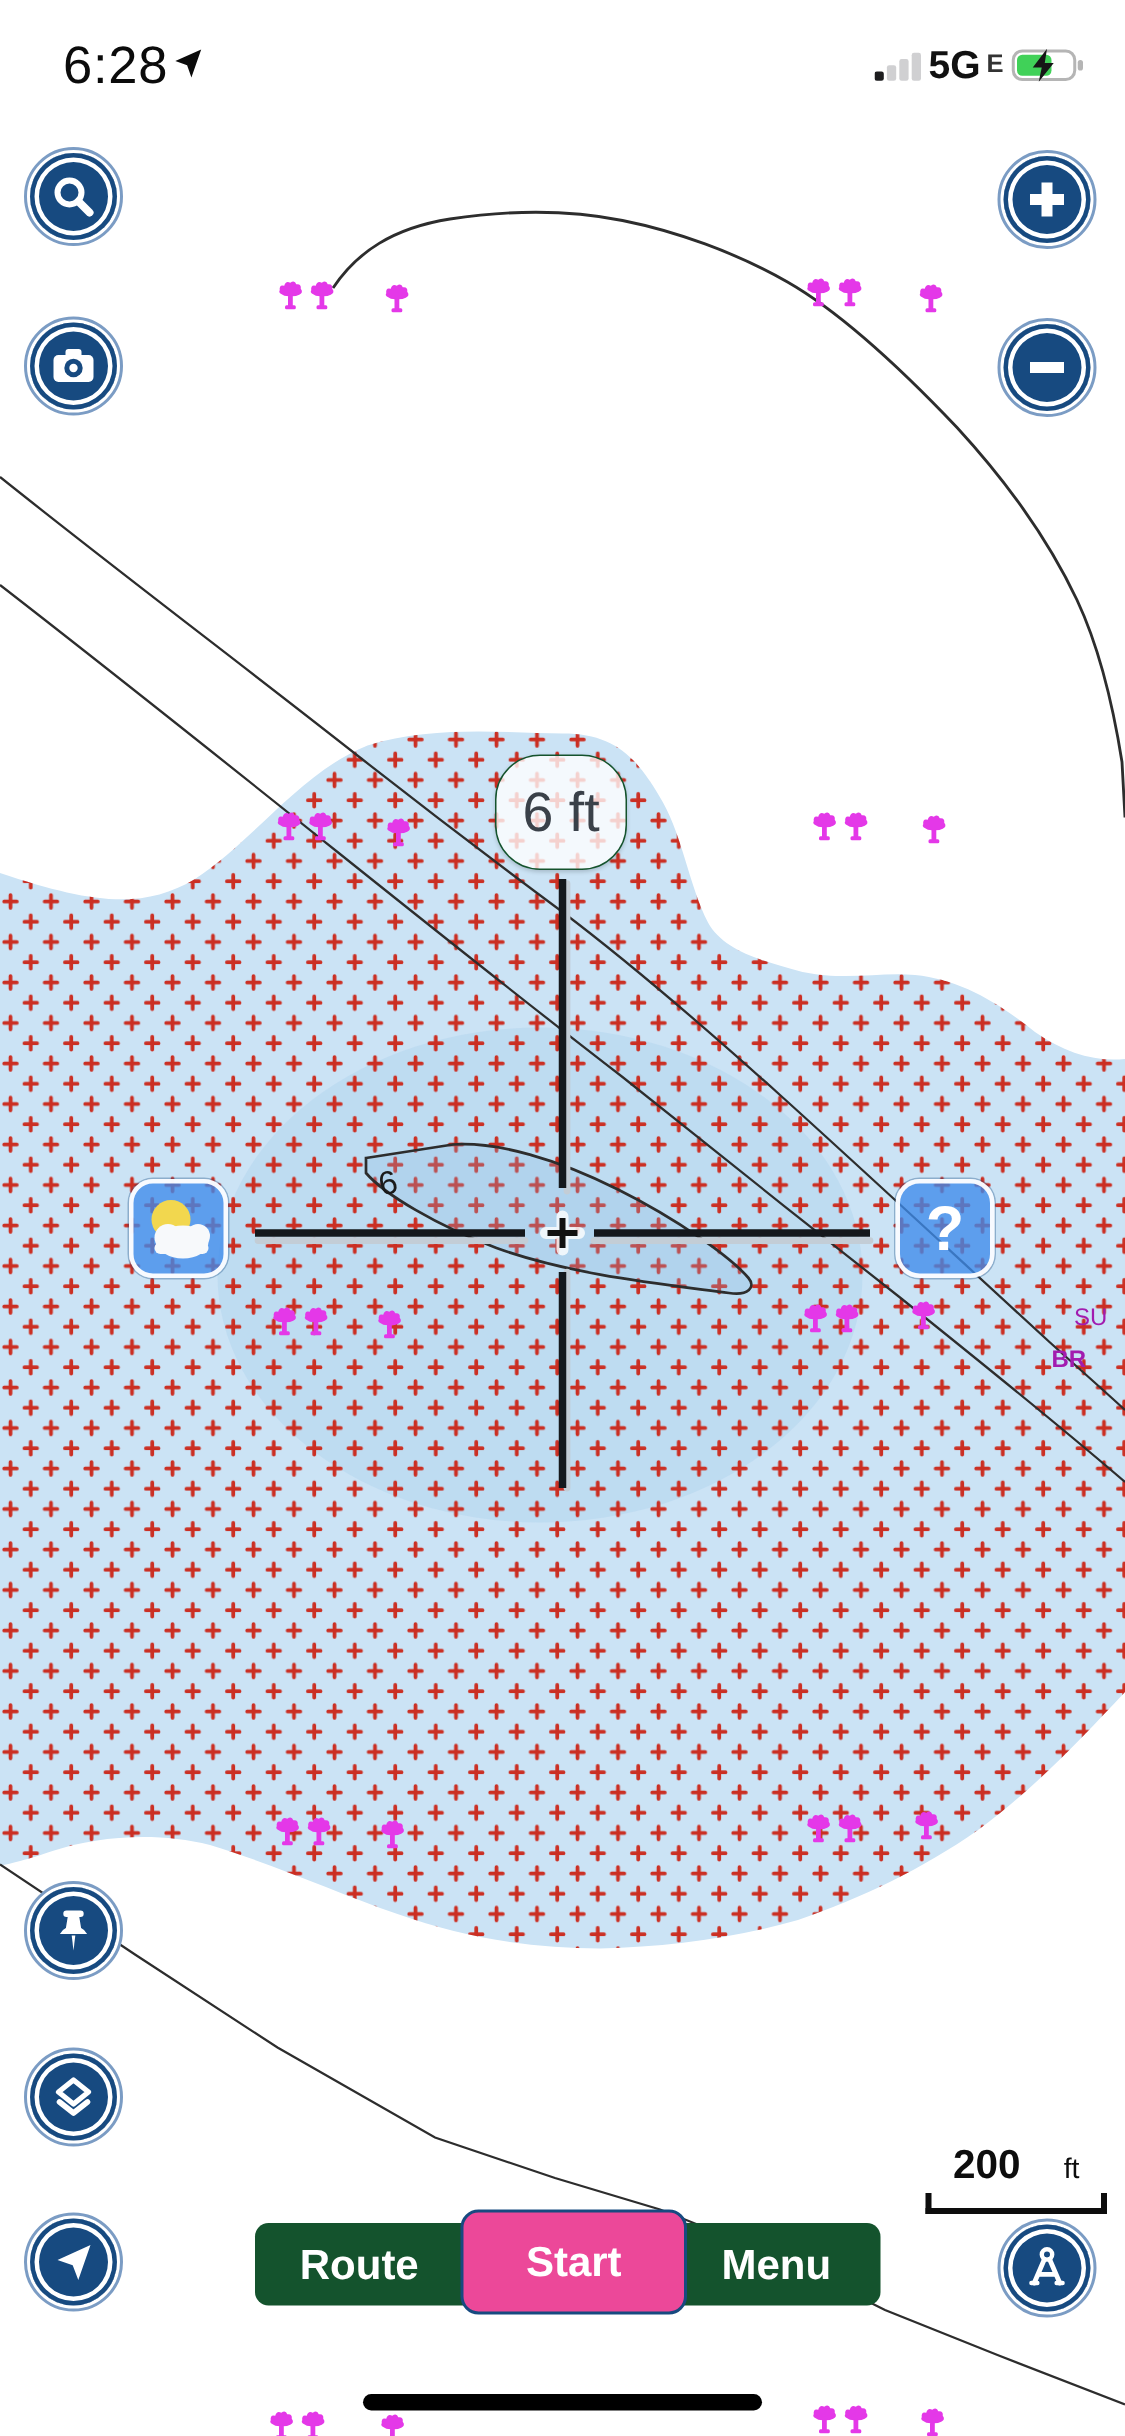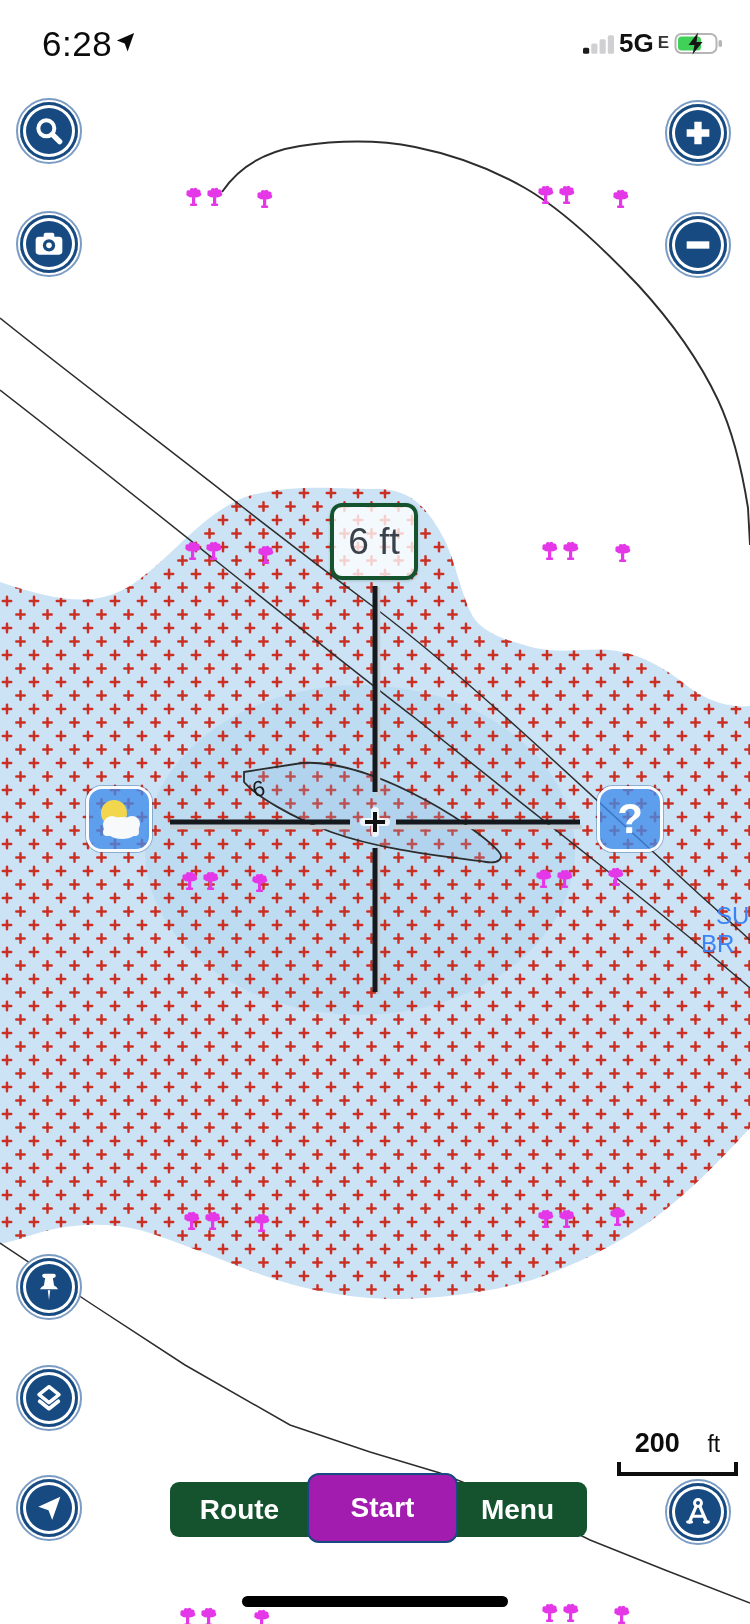--- a/index.html
+++ b/index.html
@@ -23,39 +23,39 @@
   .circle-btn svg { width:32px; height:32px; }
 
   
   .square-btn { position:absolute; width:66px; height:66px; border-radius:16px;
     background:rgba(62,138,234,0.78); border:3px solid rgba(255,255,255,0.95);
     display:grid; place-items:center; cursor:pointer; box-shadow:0 0 0 1px rgba(23,74,128,0.35); }
   .square-btn .qmark { color:#fff; font-size:42px; font-weight:700; line-height:1; }
 
   
   .depth-label { position:absolute; left:330px; top:503px; width:88px; height:77px;
-    background:rgba(255,255,255,0.78); border:4px solid #14532d; border-radius:12px;
+    background:rgba(255,255,255,0.78); border:1px solid #14532d; border-radius:30px;
     display:grid; place-items:center; font-size:37px; color:#3a4149; box-shadow:0 1px 3px rgba(0,0,0,0.18); }
 
   
-  .place-line { position:absolute; font-size:24px; color:#3b82f6; white-space:nowrap;margin-top:32px; }
+  .place-line { position:absolute; font-size:16px; color:#a21caf; white-space:nowrap; }
 
   
   .scale { position:absolute; left:617px; top:1428px; width:121px; }
   .scale-text { display:flex; justify-content:space-around; align-items:baseline; padding:0 4px 3px 4px; }
   .scale-dist { font-size:27px; font-weight:700; color:#0d0d0d; }
-  .scale-unit { font-size:23px; font-weight:400; color:#0d0d0d; }
+  .scale-unit { font-size:19px; font-weight:400; color:#0d0d0d; }
   .scale-bracket { height:14px; border-left:4px solid #0d0d0d; border-right:4px solid #0d0d0d; border-bottom:4px solid #0d0d0d; }
 
   
   .route-bar { position:absolute; left:170px; top:1482px; width:417px; height:55px;
     background:#14532d; border-radius:9px; display:flex; }
   .bar-cell { flex:1; display:grid; place-items:center; color:#fff; font-size:28px; font-weight:700; cursor:pointer; }
   .start-btn { position:absolute; left:307px; top:1473px; width:151px; height:70px;
-    background:#a21caf; border:2.5px solid #174a80; border-radius:12px;
+    background:#ec4899; border:2.5px solid #174a80; border-radius:12px;
     display:grid; place-items:center; color:#fff; font-size:28px; font-weight:700; cursor:pointer; }
 
   .home-indicator { position:absolute; left:242px; top:1596px; width:266px; height:11px; border-radius:6px; background:#000; cursor:grab; }
 </style>
 </head>
 <body>
 
 <div class="screen">
 
   <svg class="map" viewBox="0 0 750 1624" xmlns="http://www.w3.org/2000/svg">
@@ -242,21 +242,21 @@
     </svg>
   </div>
 
   <div class="square-btn" style="left:597px; top:786px;">
     <span class="qmark">?</span>
   </div>
 
   <div class="depth-label">6 ft</div>
 
   <div class="place-line" style="left:716px; top:870px;">SU</div>
-  <div class="place-line" style="left:701px; top:898px;">BR</div>
+  <div class="place-line" style="left:701px; top:898px;font-weight:bold;">BR</div>
 
   <div class="scale">
     <div class="scale-text">
       <span class="scale-dist">200</span>
       <span class="scale-unit">ft</span>
     </div>
     <div class="scale-bracket"></div>
   </div>
 
   <div class="route-bar">

